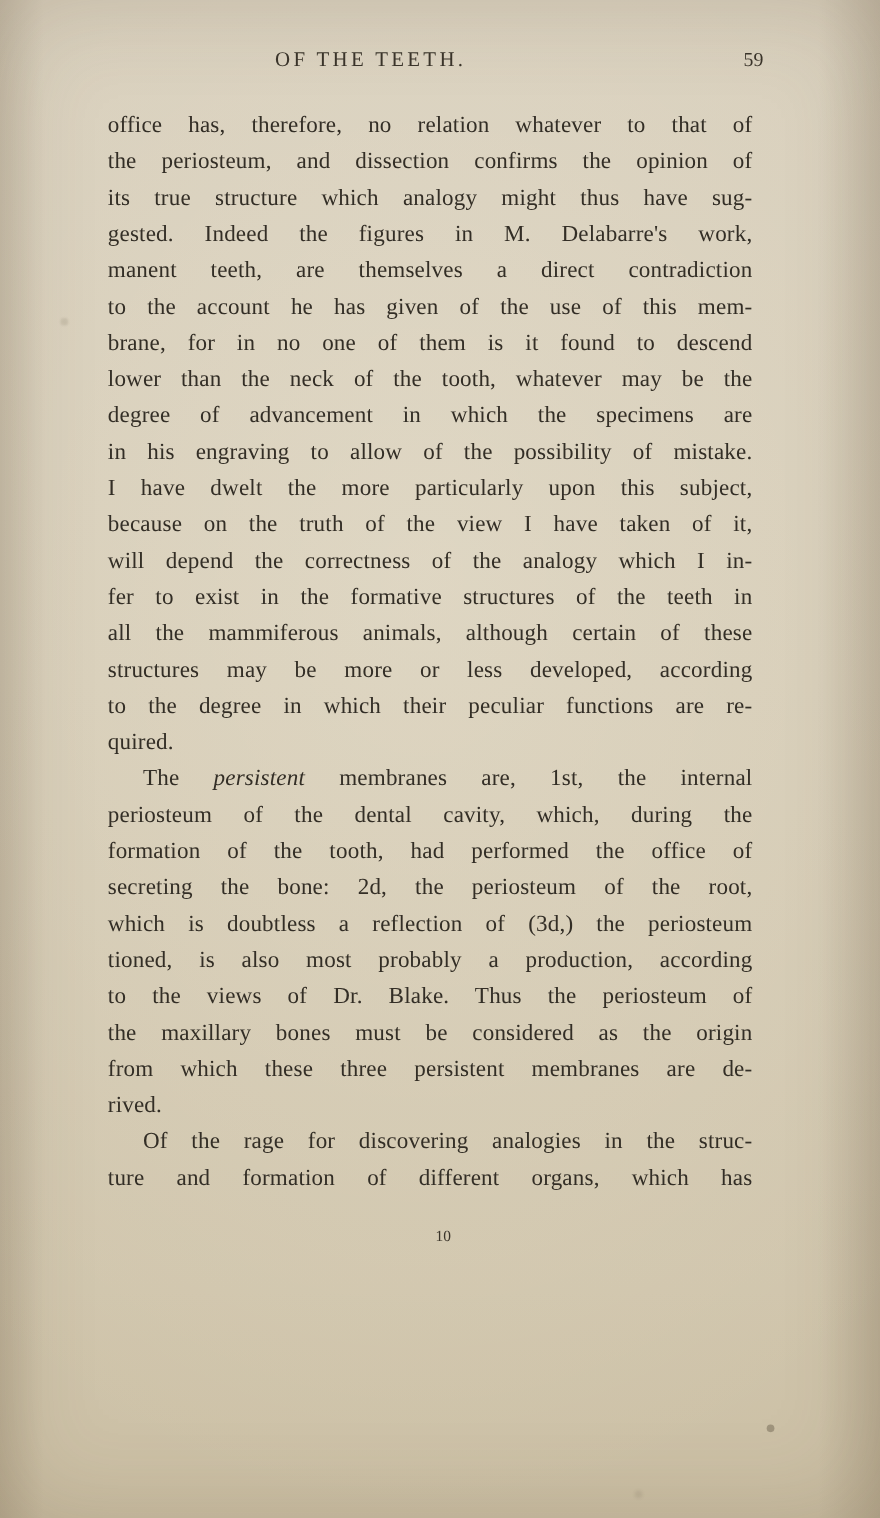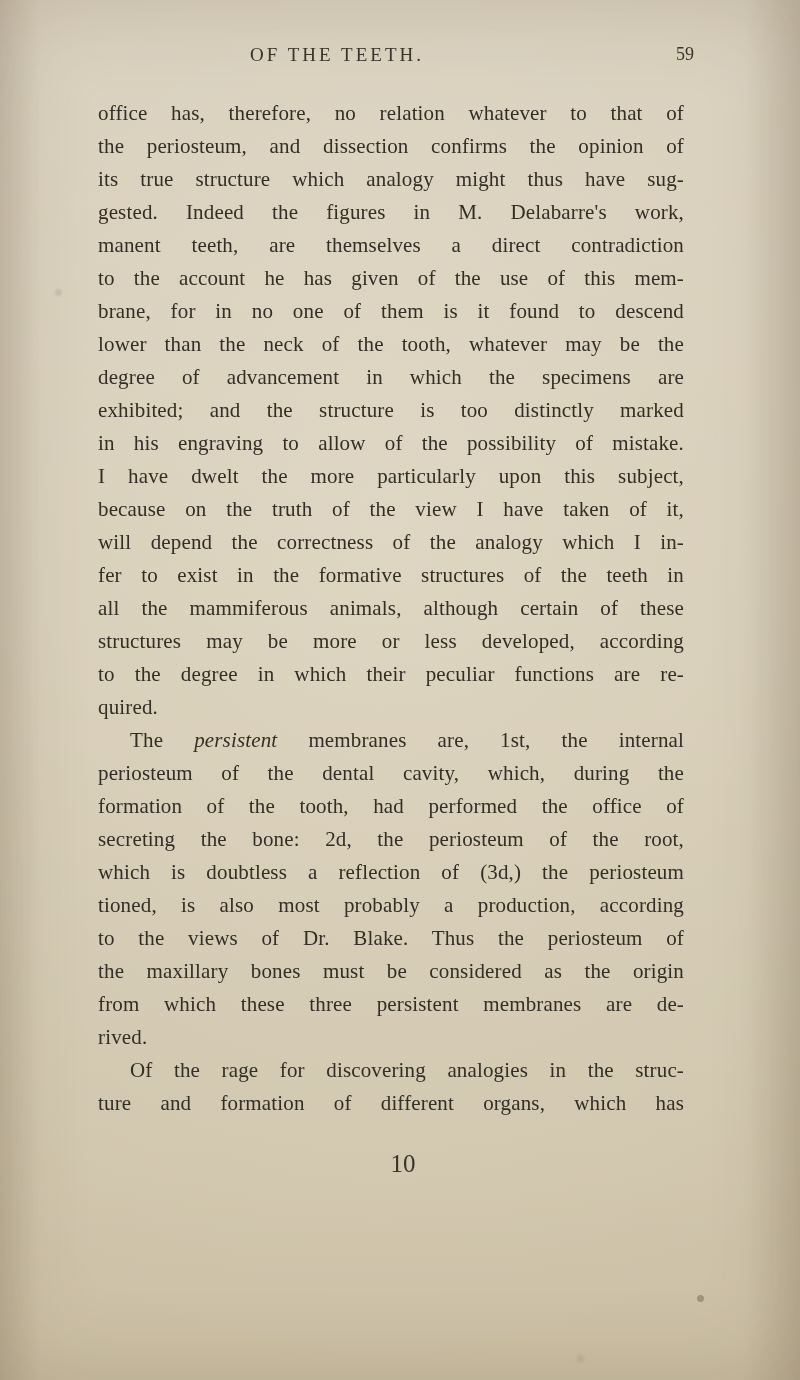--- a/index.html
+++ b/index.html
@@ -76,21 +76,21 @@
   .line.flush { text-align-last: left; }
   .line.indent { text-indent: 32px; }
   .seg.italic { font-style: italic; }
 
   .footer {
     margin: 30px 0 0 110px;
     width: 586px;
     text-align: center;
   }
   .signature-mark {
-    font-size: 25px;
+    font-size: 14px;
     color: #3a342a;
   }
 </style>
 </head>
 <body>
 
 <div class="page">
 
   <div class="header">
     <div class="running-title">OF THE TEETH.</div>
@@ -101,21 +101,20 @@
       <div class="paragraph">
         <div class="line"><span class="seg">office has, therefore, no relation whatever to that of</span></div>
         <div class="line"><span class="seg">the periosteum, and dissection confirms the opinion of</span></div>
         <div class="line"><span class="seg">its true structure which analogy might thus have sug-</span></div>
         <div class="line"><span class="seg">gested.  Indeed the figures in M. Delabarre's work,</span></div>
         <div class="line"><span class="seg">manent teeth, are themselves a direct contradiction</span></div>
         <div class="line"><span class="seg">to the account he has given of the use of this mem-</span></div>
         <div class="line"><span class="seg">brane, for in no one of them is it found to descend</span></div>
         <div class="line"><span class="seg">lower than the neck of the tooth, whatever may be the</span></div>
         <div class="line"><span class="seg">degree of advancement in which the specimens are</span></div>
-        <div class="line"><span class="seg">exhibited; and the structure is too distinctly marked</span></div>
         <div class="line"><span class="seg">in his engraving to allow of the possibility of mistake.</span></div>
         <div class="line"><span class="seg">I have dwelt the more particularly upon this subject,</span></div>
         <div class="line"><span class="seg">because on the truth of the view I have taken of it,</span></div>
         <div class="line"><span class="seg">will depend the correctness of the analogy which I in-</span></div>
         <div class="line"><span class="seg">fer to exist in the formative structures of the teeth in</span></div>
         <div class="line"><span class="seg">all the mammiferous animals, although certain of these</span></div>
         <div class="line"><span class="seg">structures may be more or less developed, according</span></div>
         <div class="line"><span class="seg">to the degree in which their peculiar functions are re-</span></div>
         <div class="line flush"><span class="seg">quired.</span></div>
       </div>

